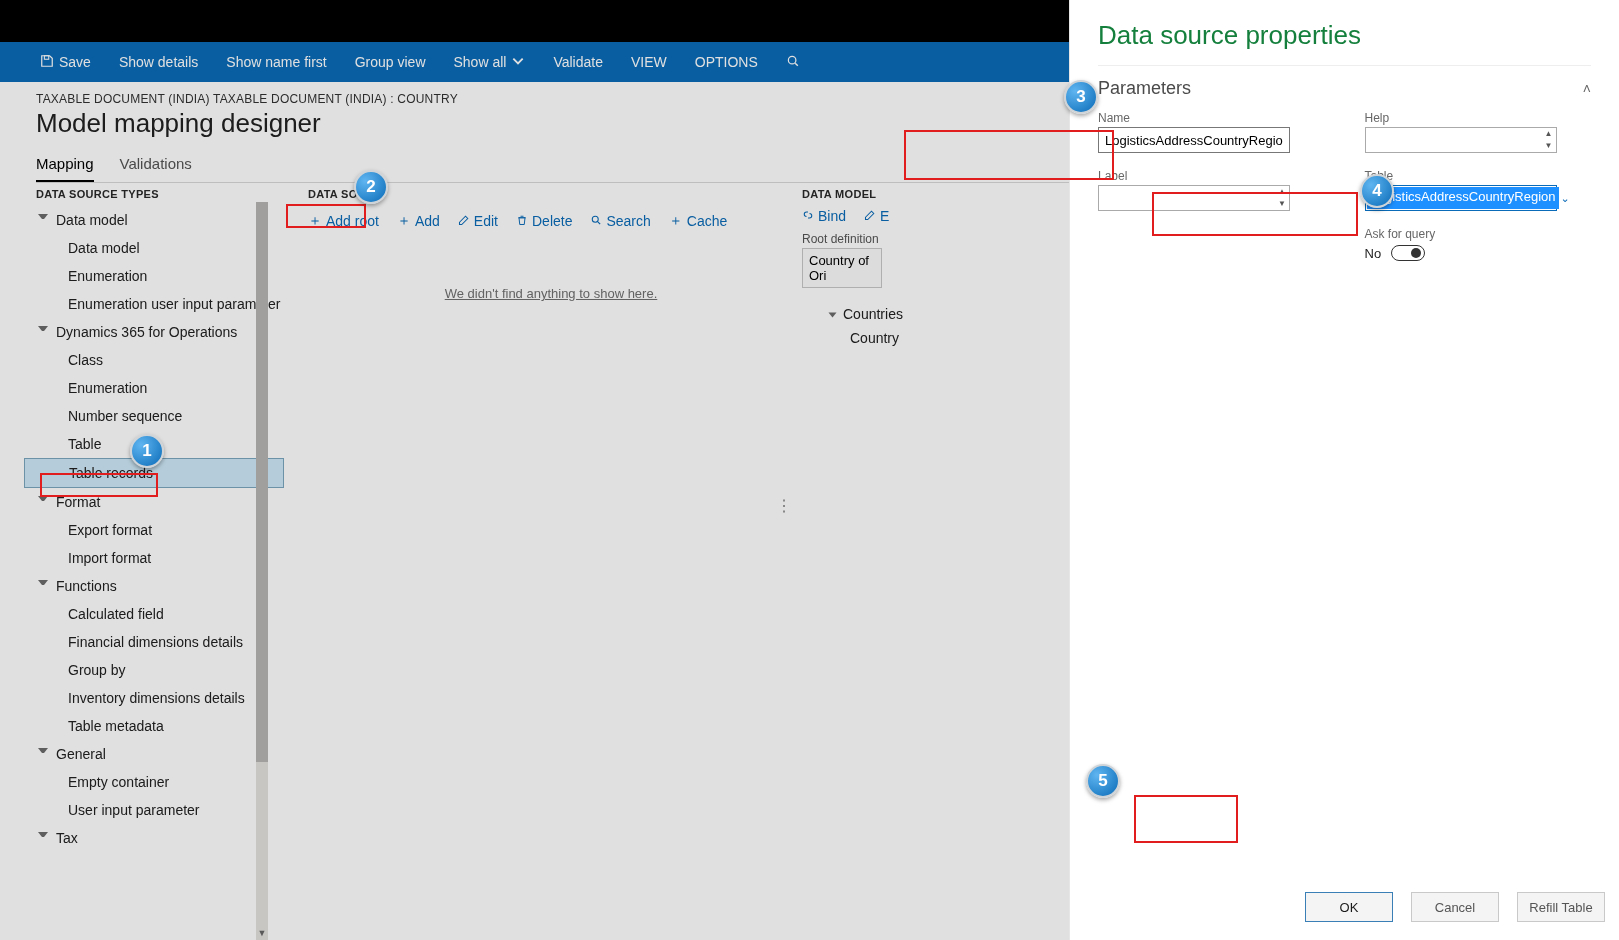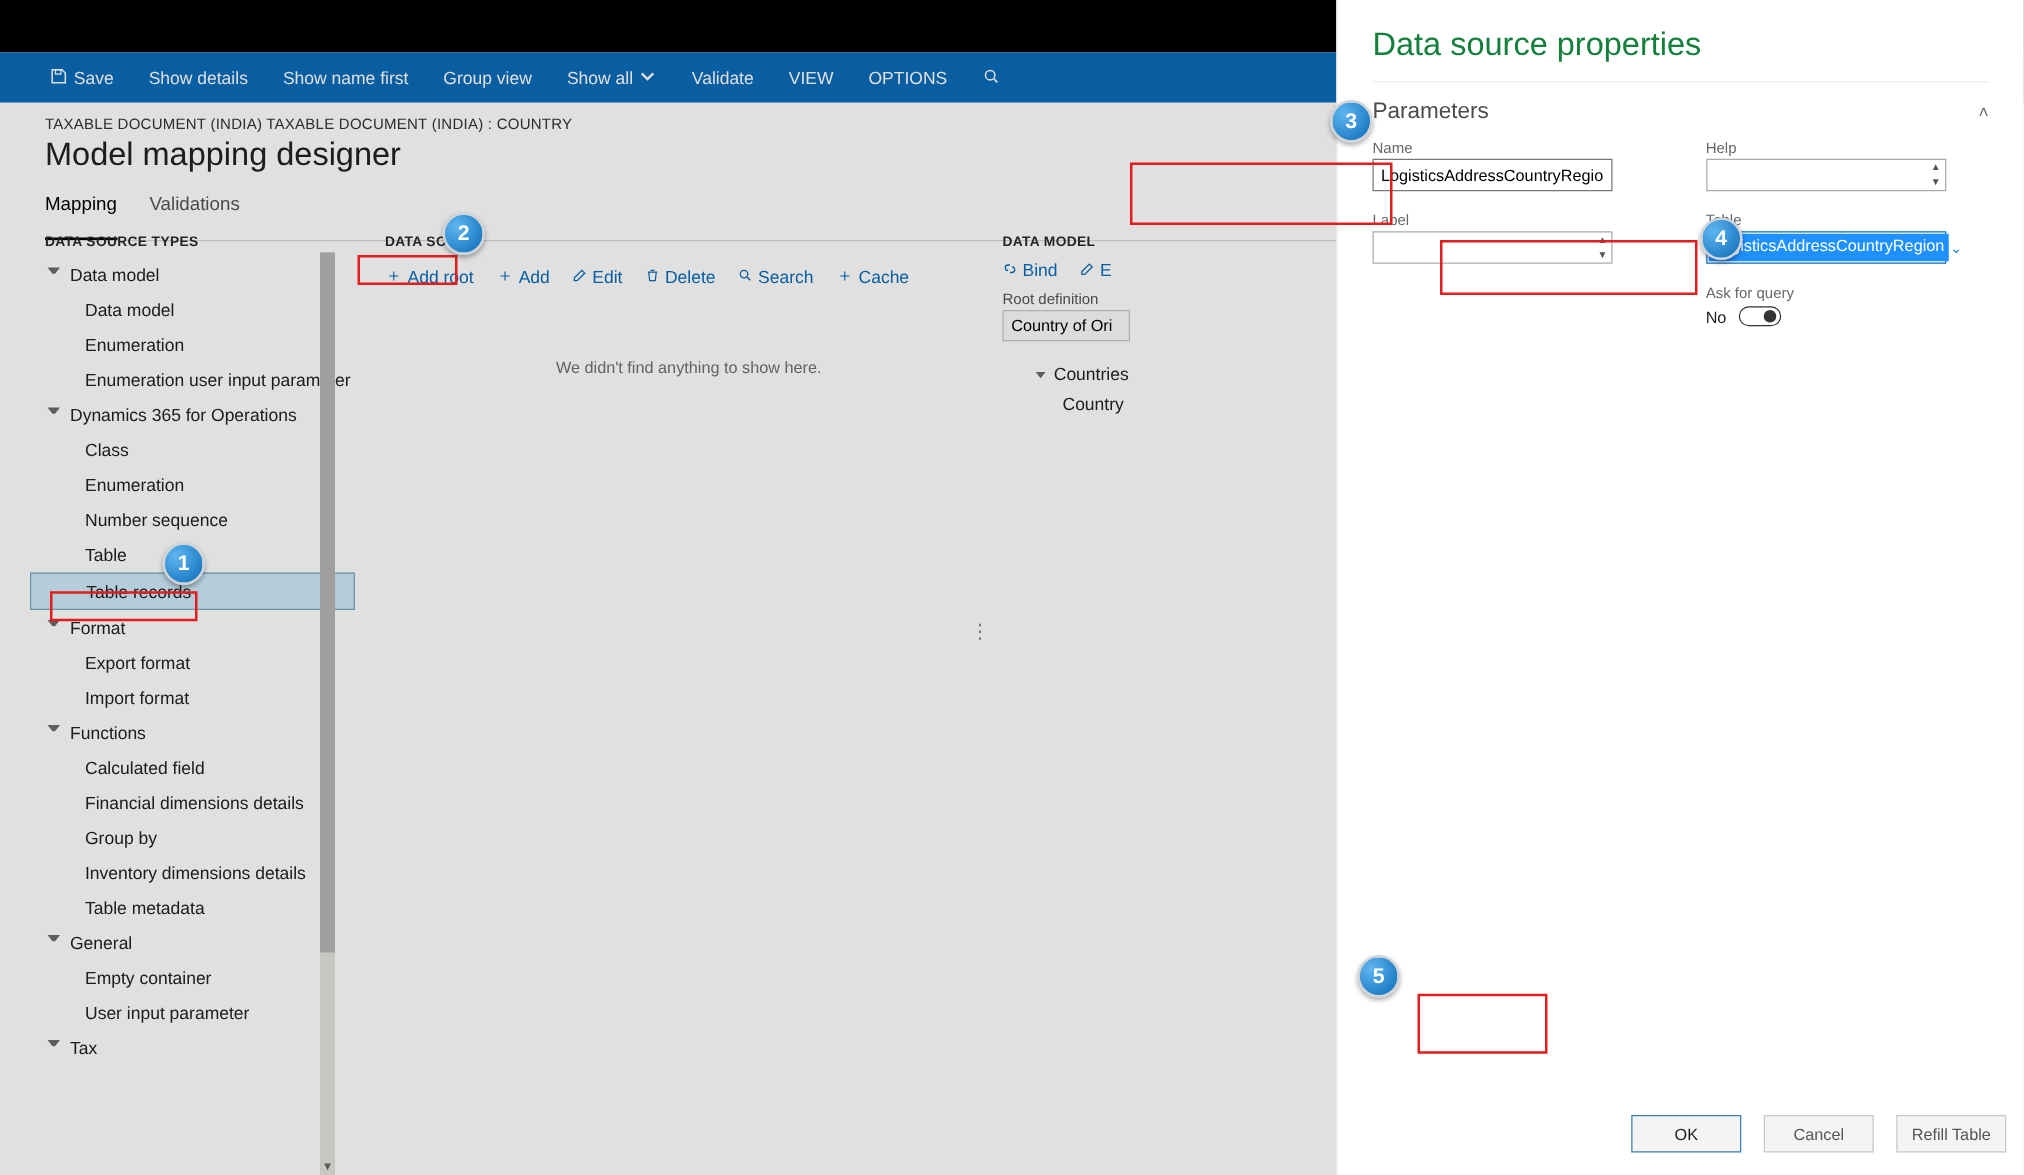--- a/index.html
+++ b/index.html
@@ -22,21 +22,21 @@
 
 .page {
   position: relative; padding: 10px 0 0 36px;
 }
 .breadcrumb { font-size: 12px; color: #333; letter-spacing: .2px; }
 .page-title { font-size: 26px; font-weight: 300; color: #222; margin-top: 2px; }
 .tabs {
   margin-top: 16px; display: flex; gap: 26px; font-size: 15px; color: #555;
   border-bottom: 1px solid #d9d9d9; padding-left: 0;
 }
-.tabs .tab { padding-bottom: 18px; cursor: pointer; }
+.tabs .tab { padding-bottom: 8px; cursor: pointer; }
 .tabs .tab.active { color: #000; border-bottom: 2px solid #000; }
 
 .cols { display: flex; position: absolute; left: 24px; top: 182px; right: 0; bottom: 0; }
 
 .col-types { width: 260px; }
 .section-title { font-size: 11px; font-weight: 700; letter-spacing: .3px; color: #2a2a2a; padding: 6px 12px; }
 .tree { font-size: 14px; color: #222; }
 .tree .row { padding: 4px 0 4px 32px; line-height: 20px; cursor: pointer; }
 .tree .toggle { display: inline-block; width: 10px; height: 10px; margin-right: 8px;
   border-left: 5px solid #6b6b6b; border-top: 4px solid transparent; border-bottom: 4px solid transparent;
@@ -46,29 +46,29 @@
 .col-types-scroll { position: absolute; left: 256px; top: 202px; width: 12px; bottom: 0;
   background: #e4e2de; }
 .col-types-scroll .thumb { position: absolute; left: 0; right: 0; top: 0; height: 560px; background: #b8b6b3; }
 .col-types-scroll .arrow { position: absolute; left: 0; right: 0; width: 12px; height: 14px; background: #e4e2de; color: #666; font-size: 9px; text-align: center; line-height: 14px; }
 .col-types-scroll .arrow.up { top: 0; }
 .col-types-scroll .arrow.down { bottom: 0; }
 
 .col-sources { width: 510px; padding-left: 24px; position: relative; }
 .ds-toolbar { display: flex; gap: 18px; align-items: center; font-size: 14px; color: #0a6bb8; padding: 6px 0; }
 .ds-toolbar .tbtn { display: flex; align-items: center; gap: 4px; cursor: pointer; }
-.ds-empty { color: #707070; font-size: 13px; text-align: center; padding-top: 50px; }
+.ds-empty { color: #707070; font-size: 13px; text-align: center; padding-top: 50px; text-decoration: underline; }
 .ellipsis-dots { position: absolute; right: 2px; top: 320px; color: #888; font-size: 16px; line-height: 8px; }
 
 .col-model { flex: 1; padding-left: 8px; }
 .col-model .header-row { font-size: 11px; font-weight: 700; padding: 6px 0; }
 .dm-toolbar { display: flex; gap: 18px; align-items: center; font-size: 14px; color: #0a6bb8; padding: 2px 0; }
 .dm-toolbar .tbtn { display: flex; align-items: center; gap: 4px; cursor: pointer; }
 .dm-field-label { font-size: 12px; color: #555; padding-top: 6px; }
-.dm-select { width: 102px; border: 1px solid #c8c8c8; padding: 4px 6px; font-size: 13px; background: #fbfbfb; margin-top: 2px; }
+.dm-select { width: 80px; border: 1px solid #c8c8c8; padding: 4px 6px; font-size: 13px; background: #fbfbfb; margin-top: 2px; }
 .dm-tree { padding-top: 14px; font-size: 14px; color: #222; }
 .dm-tree .trow { padding: 4px 0 4px 28px; }
 .dm-tree .trow .caret { display: inline-block; width: 0; height: 0; margin-right: 8px;
   border-left: 5px solid #6b6b6b; border-top: 4px solid transparent; border-bottom: 4px solid transparent; transform: rotate(90deg); }
 
 .panel {
   position: absolute; top: 0; right: 0; width: 550px; bottom: 0;
   background: #fff; border-left: 1px solid #e6e6e6; z-index: 100;
   padding: 20px 28px 0 28px;
 }

